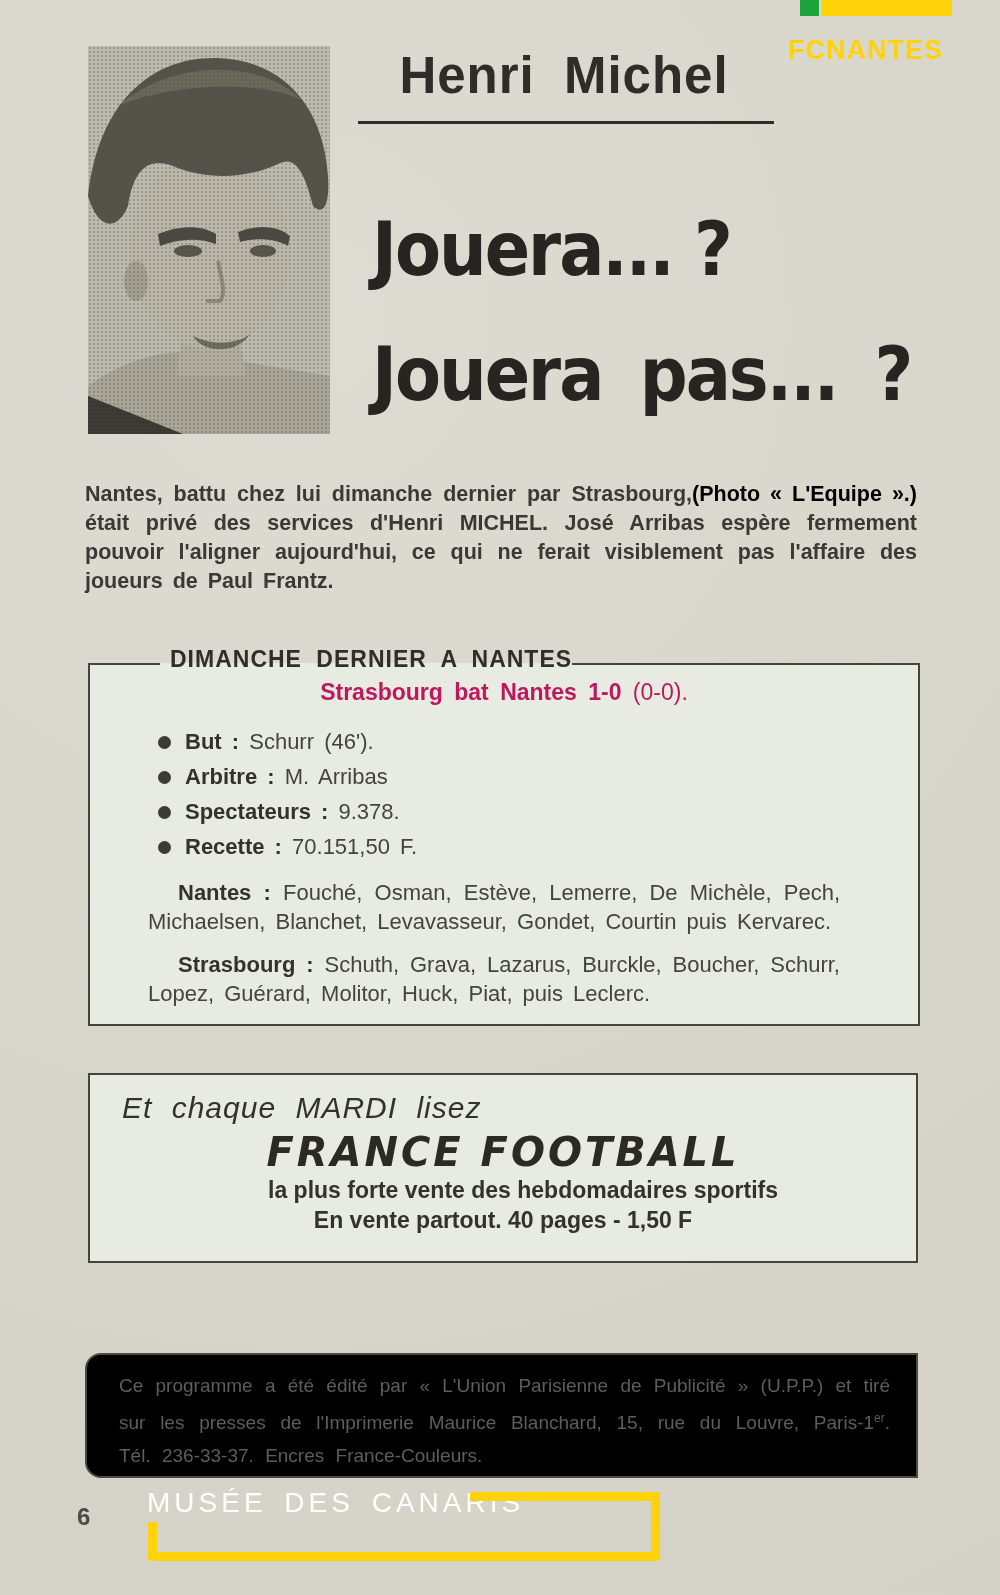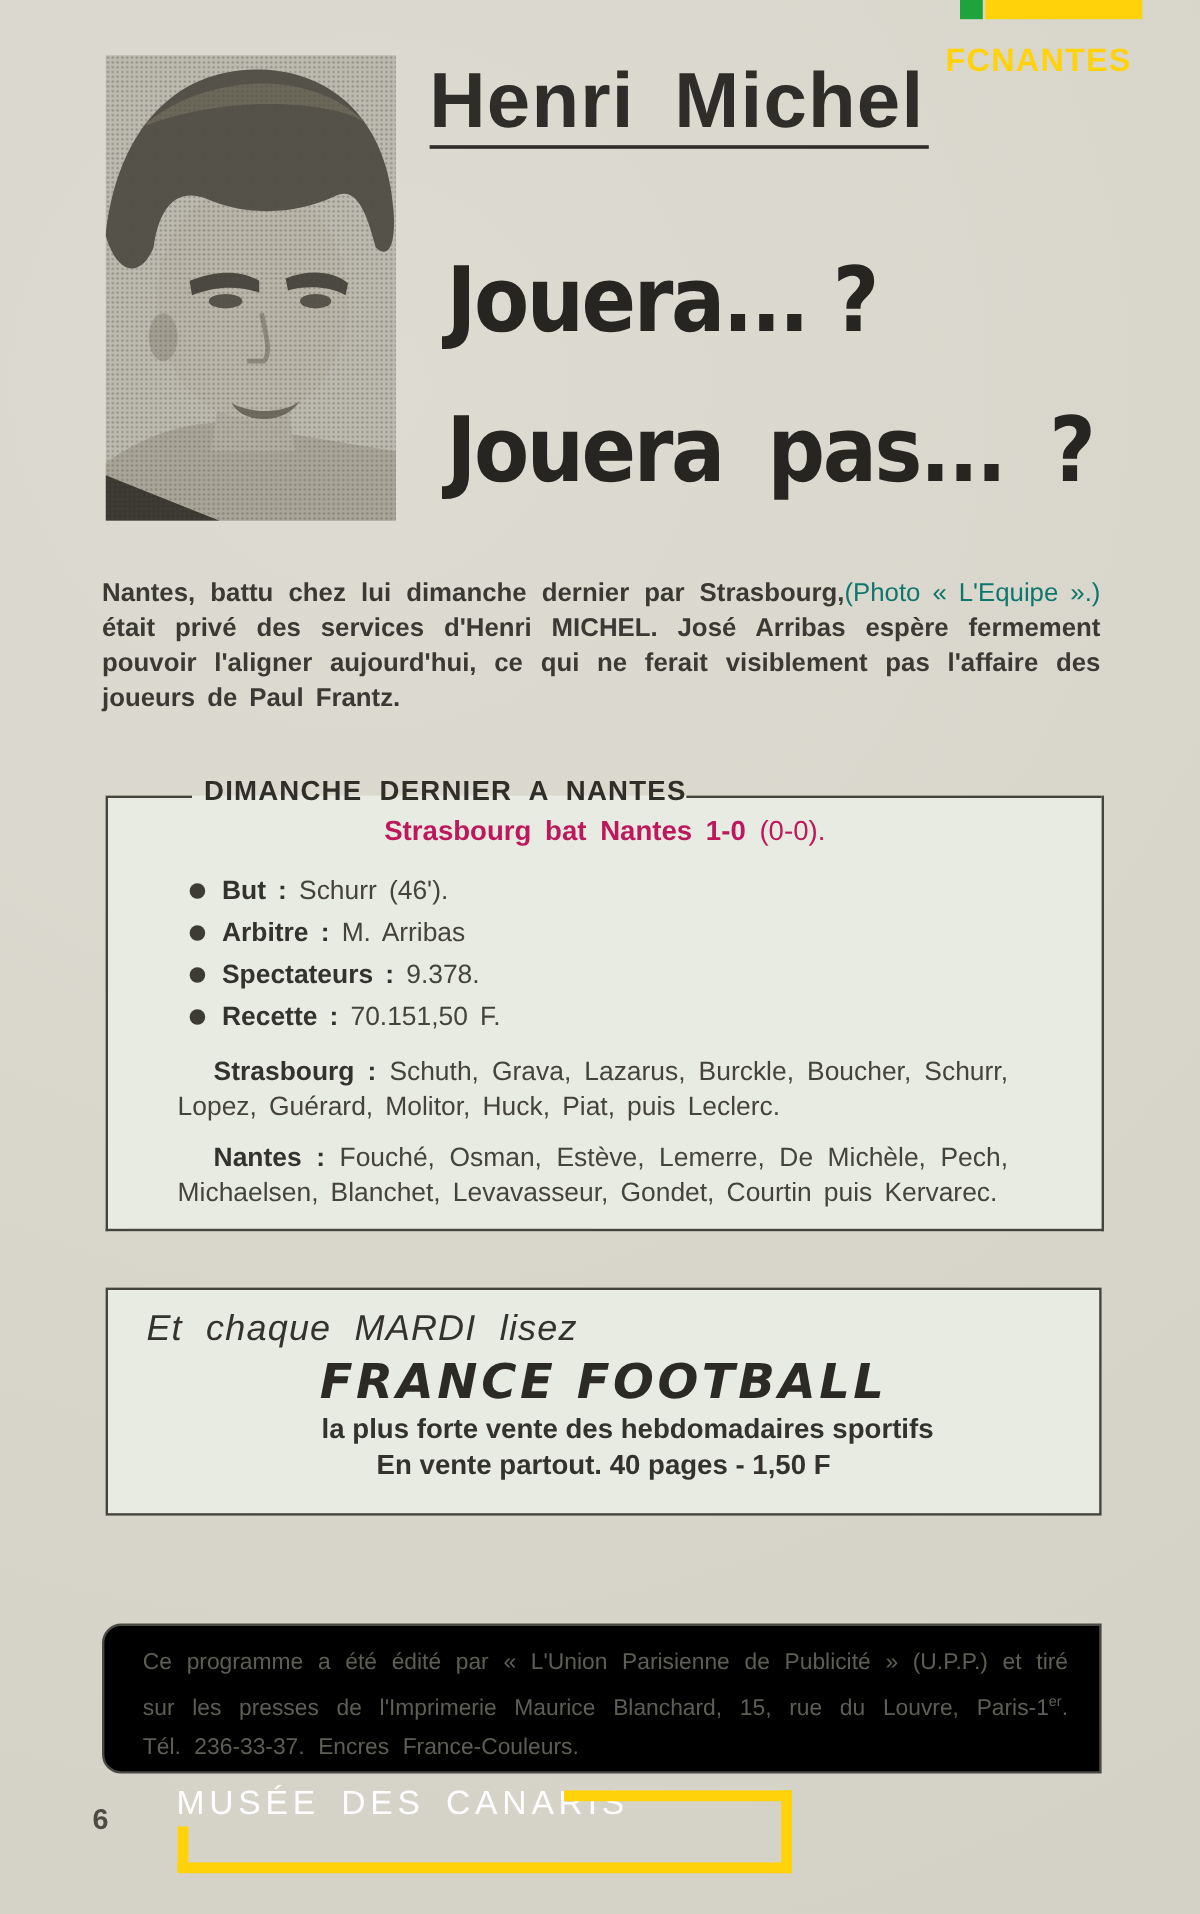--- a/index.html
+++ b/index.html
@@ -16,31 +16,31 @@
   .fc-green{left:800px;top:0;width:19px;height:16px;background:#1fa33c;}
   .fc-yellow{left:821px;top:0;width:131px;height:16px;background:#ffd20a;}
   .fc-text{left:788px;top:15px;font-size:27px;font-weight:bold;color:#ffd20a;letter-spacing:1px;margin-top:20px;}
 
   
   .photo{left:88px;top:46px;width:242px;height:388px;}
   .photo svg{display:block;width:100%;height:100%;}
 
   
   .page-title{left:352px;top:46px;width:424px;text-align:center;
-    font-size:65px;font-weight:bold;color:#2e2d29;letter-spacing:1px;word-spacing:14px;}
+    font-size:51px;font-weight:bold;color:#2e2d29;letter-spacing:1px;word-spacing:14px;}
   .title-rule{left:358px;top:121px;width:416px;height:3px;background:#2e2d29;}
   .headline{font-family:"DejaVu Sans", sans-serif;font-weight:bold;color:#262521;
     transform:scaleY(1.12);transform-origin:top left;letter-spacing:-2px;white-space:nowrap;}
   .headline1{left:372px;top:206px;font-size:67px;}
   .headline2{left:372px;top:331px;font-size:67px;word-spacing:16px;}
 
   
   .intro{left:85px;top:458px;width:832px;font-size:21.5px;line-height:29px;
     font-weight:bold;color:#3a3933;text-align:justify;word-spacing:4px;}
-  .intro .credit{float:right;font-weight:normal;color:#0f766e;}
+  .intro .credit{float:right;font-weight:bold;color:#000000;}
 
   
   .box1{left:88px;top:663px;width:828px;height:361px;background:#e8ebe1;
     border:2px solid #45443d;border-top:none;}
   .box1 .topseg{position:absolute;top:0;height:2px;background:#45443d;}
   .box1 .topseg.l{left:0;width:70px;}
   .box1 .topseg.r{left:482px;right:0;}
   .box1-legend{position:absolute;top:-17px;left:80px;font-size:23px;font-weight:bold;
     color:#2f2e29;letter-spacing:1px;word-spacing:7px;white-space:nowrap;}
   .result{margin-top:16px;text-align:center;font-size:23px;color:#be185d;word-spacing:5px;}
@@ -139,22 +139,22 @@
 
   <div class="result"><span class="b">Strasbourg bat Nantes 1-0</span><span> (0-0).</span></div>
 
   <ul class="facts">
     <li><span class="dot"></span><span class="lab">But :</span> <span>Schurr (46').</span></li>
     <li><span class="dot"></span><span class="lab">Arbitre :</span> <span>M. Arribas</span></li>
     <li><span class="dot"></span><span class="lab">Spectateurs :</span> <span>9.378.</span></li>
     <li><span class="dot"></span><span class="lab">Recette :</span> <span>70.151,50 F.</span></li>
   </ul>
 
+  <p class="lineup"><span class="team">Nantes :</span> <span>Fouché, Osman, Estève, Lemerre, De Michèle, Pech, Michaelsen, Blanchet, Levavasseur, Gondet, Courtin puis Kervarec.</span></p>
   <p class="lineup"><span class="team">Strasbourg :</span> <span>Schuth, Grava, Lazarus, Burckle, Boucher, Schurr, Lopez, Guérard, Molitor, Huck, Piat, puis Leclerc.</span></p>
-  <p class="lineup"><span class="team">Nantes :</span> <span>Fouché, Osman, Estève, Lemerre, De Michèle, Pech, Michaelsen, Blanchet, Levavasseur, Gondet, Courtin puis Kervarec.</span></p>
 </div>
 
 <div class="abs box2">
   <div class="ad-line1">Et chaque MARDI lisez</div>
   <div class="ad-brand">FRANCE FOOTBALL</div>
   <div class="ad-line2">la plus forte vente des hebdomadaires sportifs</div>
   <div class="ad-line3">En vente partout. 40 pages - 1,50 F</div>
 </div>
 
 <div class="abs box3">

